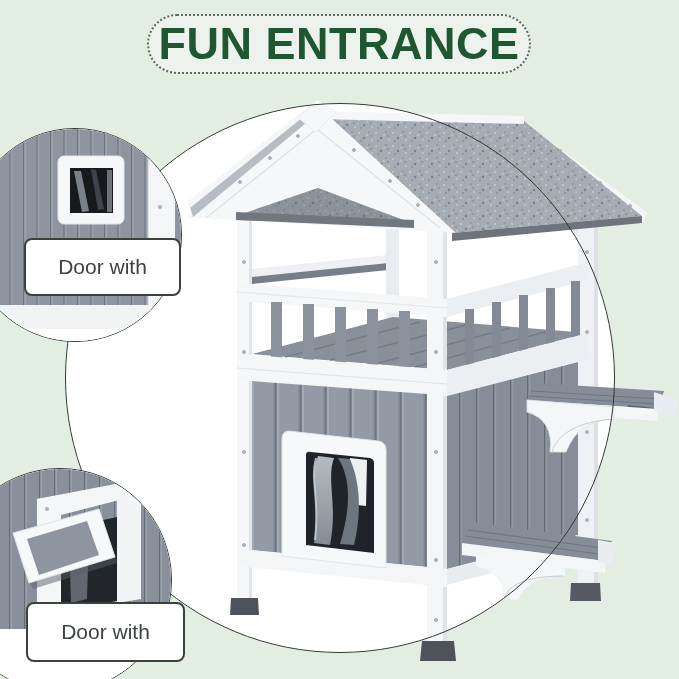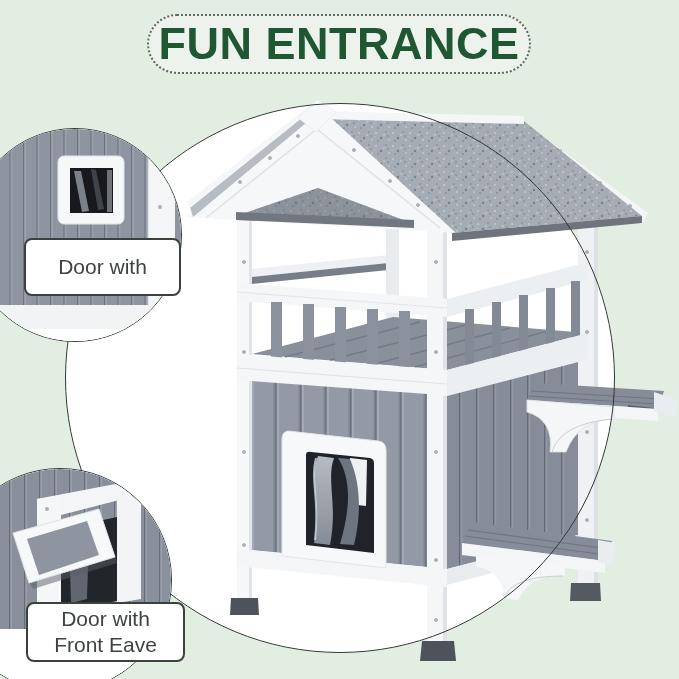--- a/index.html
+++ b/index.html
@@ -248,20 +248,19 @@
       <polygon points="88,146 170,132 170,146 88,160" fill="#f1f3f5"></polygon>
       <circle cx="98" cy="40" r="2" fill="#aab0b7"></circle>
     </svg>
   </div>
 
   <div id="label1" class="abs label">
     <span>Door with</span>
   </div>
   <div id="label2" class="abs label">
     <span>Door with</span>
-    <span>Front Eave</span>
   </div>
 
   <div class="abs banner">
     <span>FUN ENTRANCE</span>
   </div>
 
 </div>
 
 </body></html>

